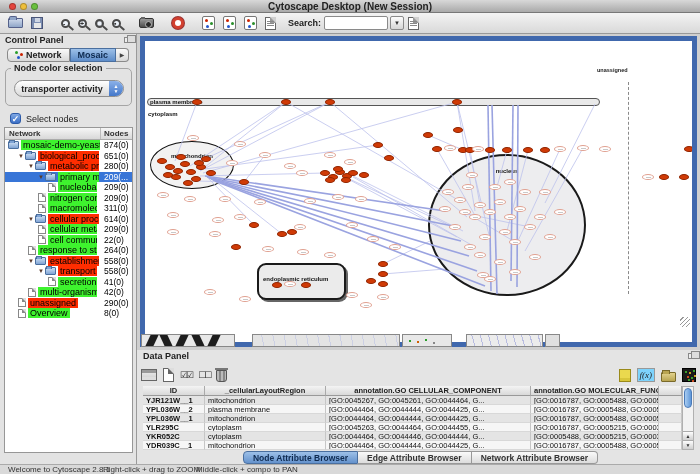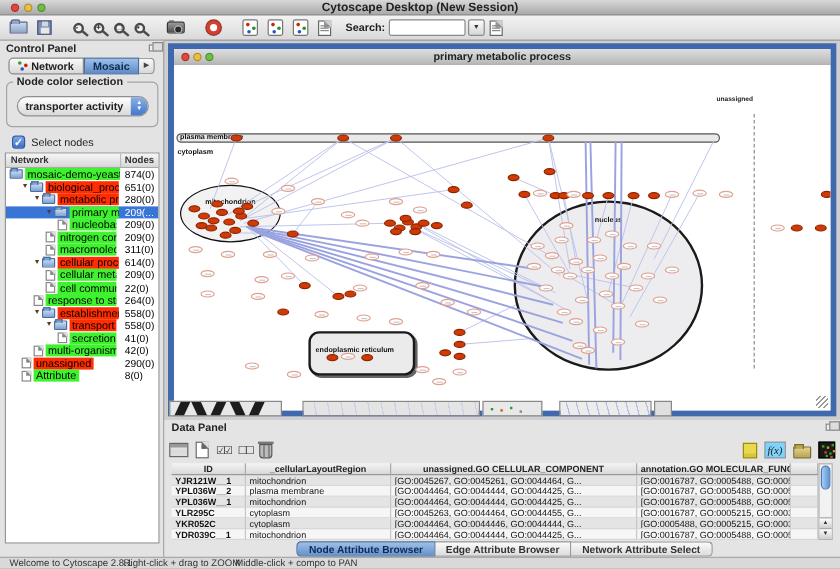--- a/index.html
+++ b/index.html
@@ -398,34 +398,28 @@
           </div>
           <div class="trow">
             <span class="ind" style="width: 13px;"></span>
             <span class="tdoc"></span>
             <span class="tlabel red" style="max-width: 69px;">unassigned</span>
             <span class="tcount">290(0)</span>
           </div>
           <div class="trow">
             <span class="ind" style="width: 13px;"></span>
             <span class="tdoc"></span>
-            <span class="tlabel green" style="max-width: 69px;">Attribute</span>
+            <span class="tlabel green" style="max-width: 69px;">Overview</span>
             <span class="tcount">8(0)</span>
           </div>
         </div>
     </div>
   </div>
 
   <div class="netwin">
-    <div class="nw-title">
-      <span class="tl r" style="left:6px;top:3px"></span>
-      <span class="tl y" style="left:16px;top:3px"></span>
-      <span class="tl g" style="left:26px;top:3px"></span>
-      <span class="t">primary metabolic process</span>
-    </div>
     <div class="canvas" id="net-canvas">
       <div class="region pm-bar">
         <span class="reg-label">plasma membrane</span>
       </div>
       <div class="reg-label cyto-label">cytoplasm</div>
       <div class="region mito">
         <span class="reg-label" style="position:relative;top:2px">mitochondrion</span>
       </div>
       <div class="region nucleus">
         <span class="reg-label" style="position:relative;top:3px">nucleus</span>
@@ -646,21 +640,21 @@
           </div>
         <div class="dpbtn" style="margin-right:0">
             <span class="dp-matrix"></span>
           </div>
       </div>
     </div>
     <div class="dtable" id="dp-table">
         <div class="drow hdr">
           <div class="dcell c0">ID</div>
           <div class="dcell c1w">_cellularLayoutRegion</div>
-          <div class="dcell c2w">unassigned.GO CELLULAR_COMPONENT</div>
+          <div class="dcell c2w">annotation.GO CELLULAR_COMPONENT</div>
           <div class="dcell c3w">annotation.GO MOLECULAR_FUNCTION</div>
           <div class="dcell c4w"></div>
         </div>
         <div class="drow">
           <div class="dcell c0">YJR121W__1</div>
           <div class="dcell c1w">mitochondrion</div>
           <div class="dcell c2w">[GO:0045267, GO:0045261, GO:0044464, G...</div>
           <div class="dcell c3w">[GO:0016787, GO:0005488, GO:0005215, G...</div>
           <div class="dcell c4w"></div>
         </div>
@@ -701,21 +695,21 @@
         </div>
       </div>
     <div class="vsb">
       <div class="thumb"></div>
       <div class="ab up">▲</div>
       <div class="ab dn">▼</div>
     </div>
     <div class="dp-tabs" id="dp-tabs">
         <div class="seg first on">Node Attribute Browser</div>
         <div class="seg">Edge Attribute Browser</div>
-        <div class="seg last">Network Attribute Select</div>
+        <div class="seg last">Network Attribute Browser</div>
       </div>
   </div>
 
   <div class="statusbar">
     <span style="left:8px">Welcome to Cytoscape 2.8.1</span>
     <span style="left:103px">Right-click + drag to ZOOM</span>
     <span style="left:196px">Middle-click + compo to PAN</span>
   </div>
 
 </div>

